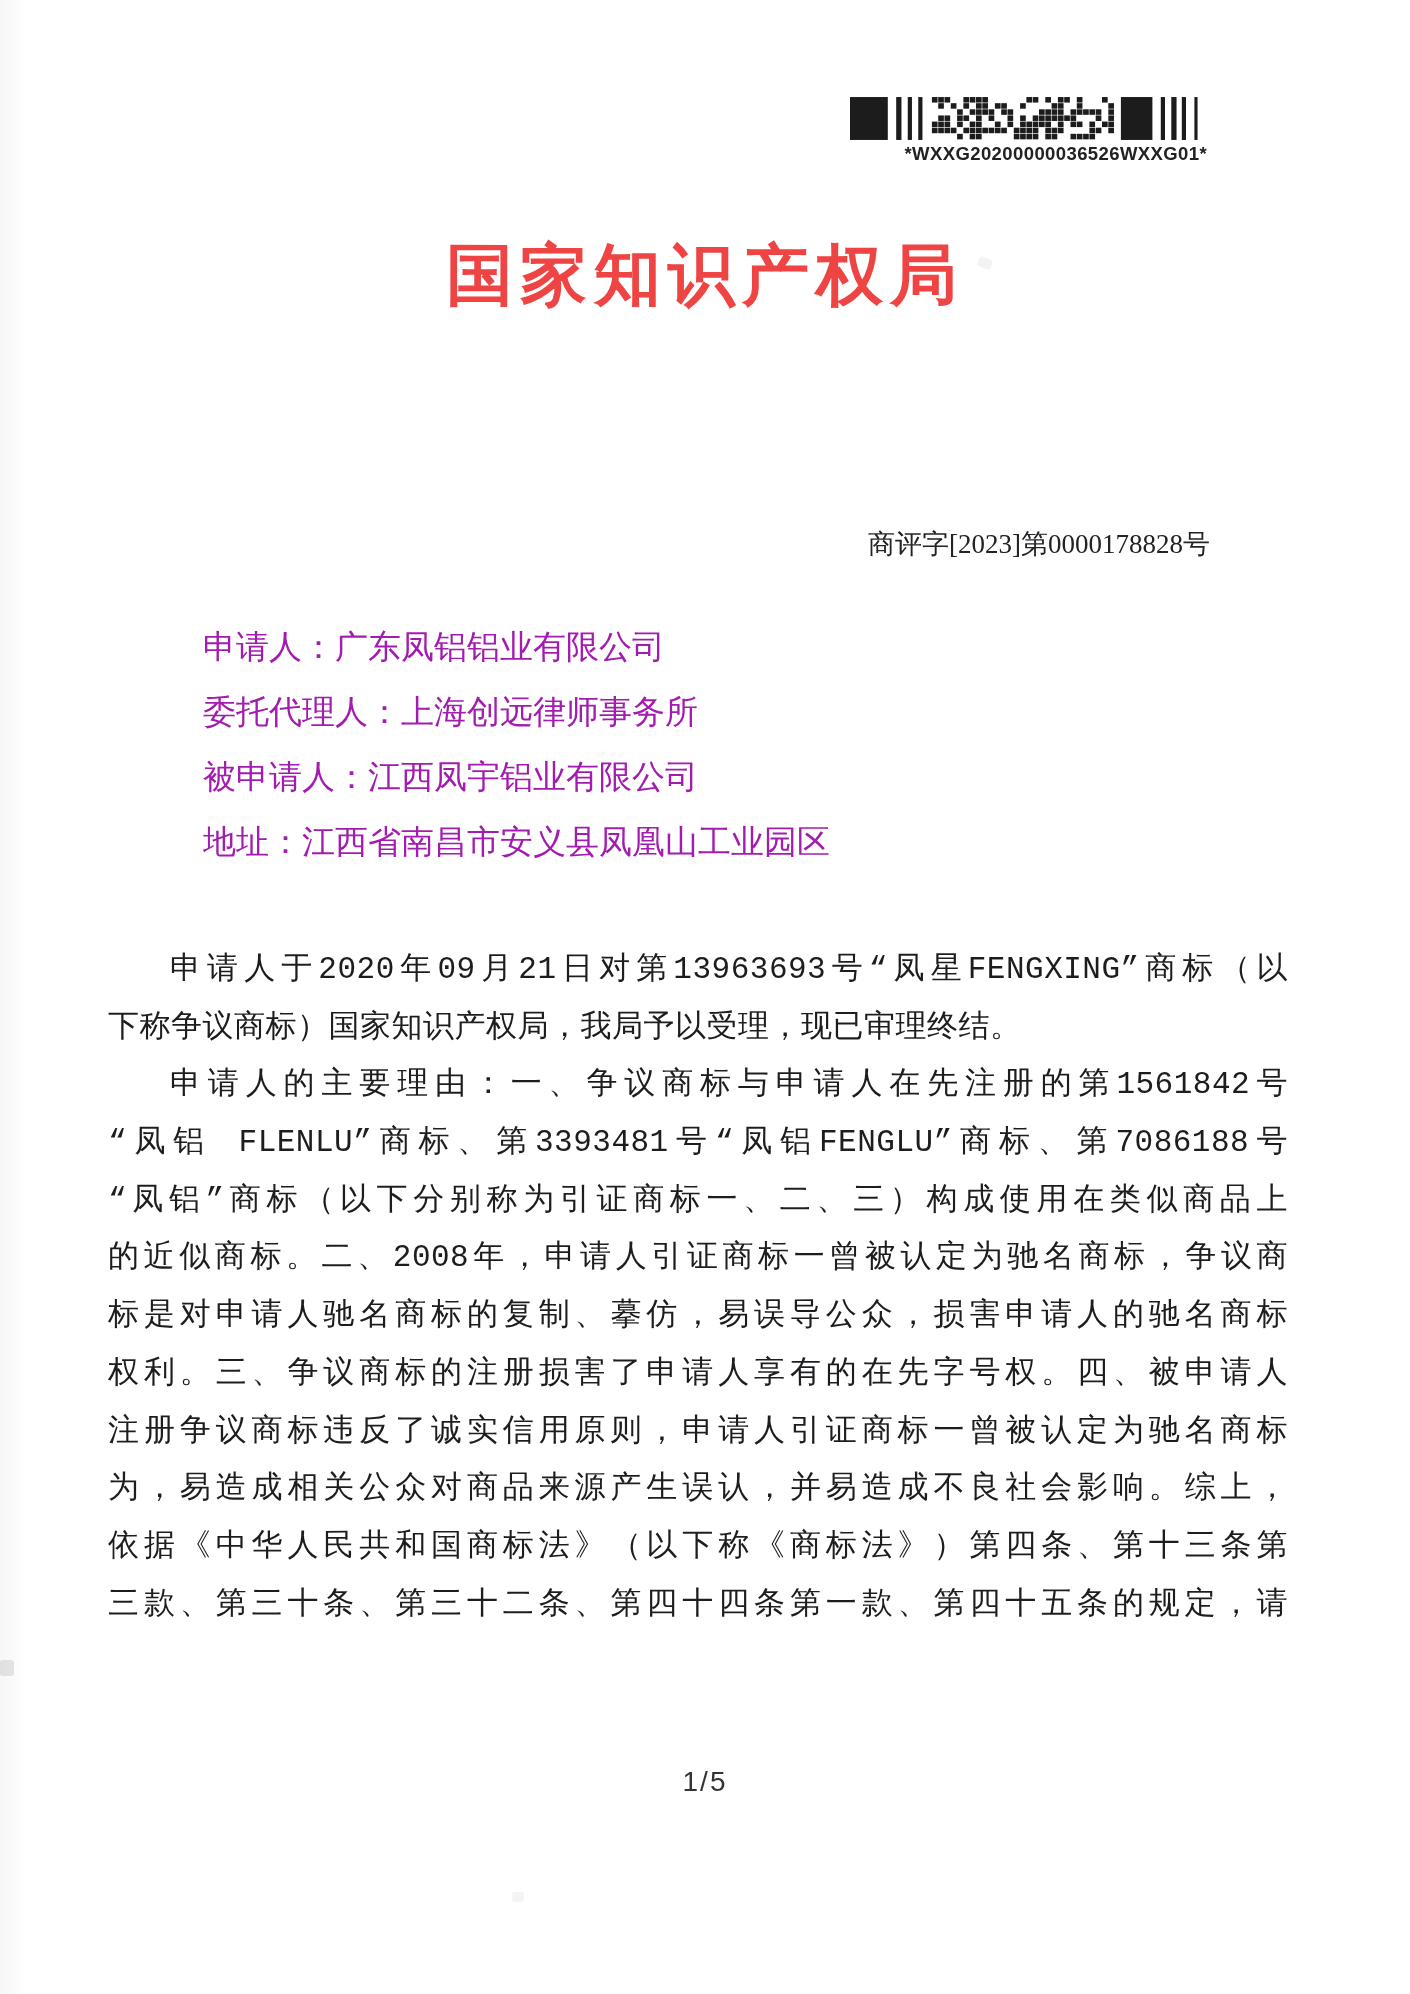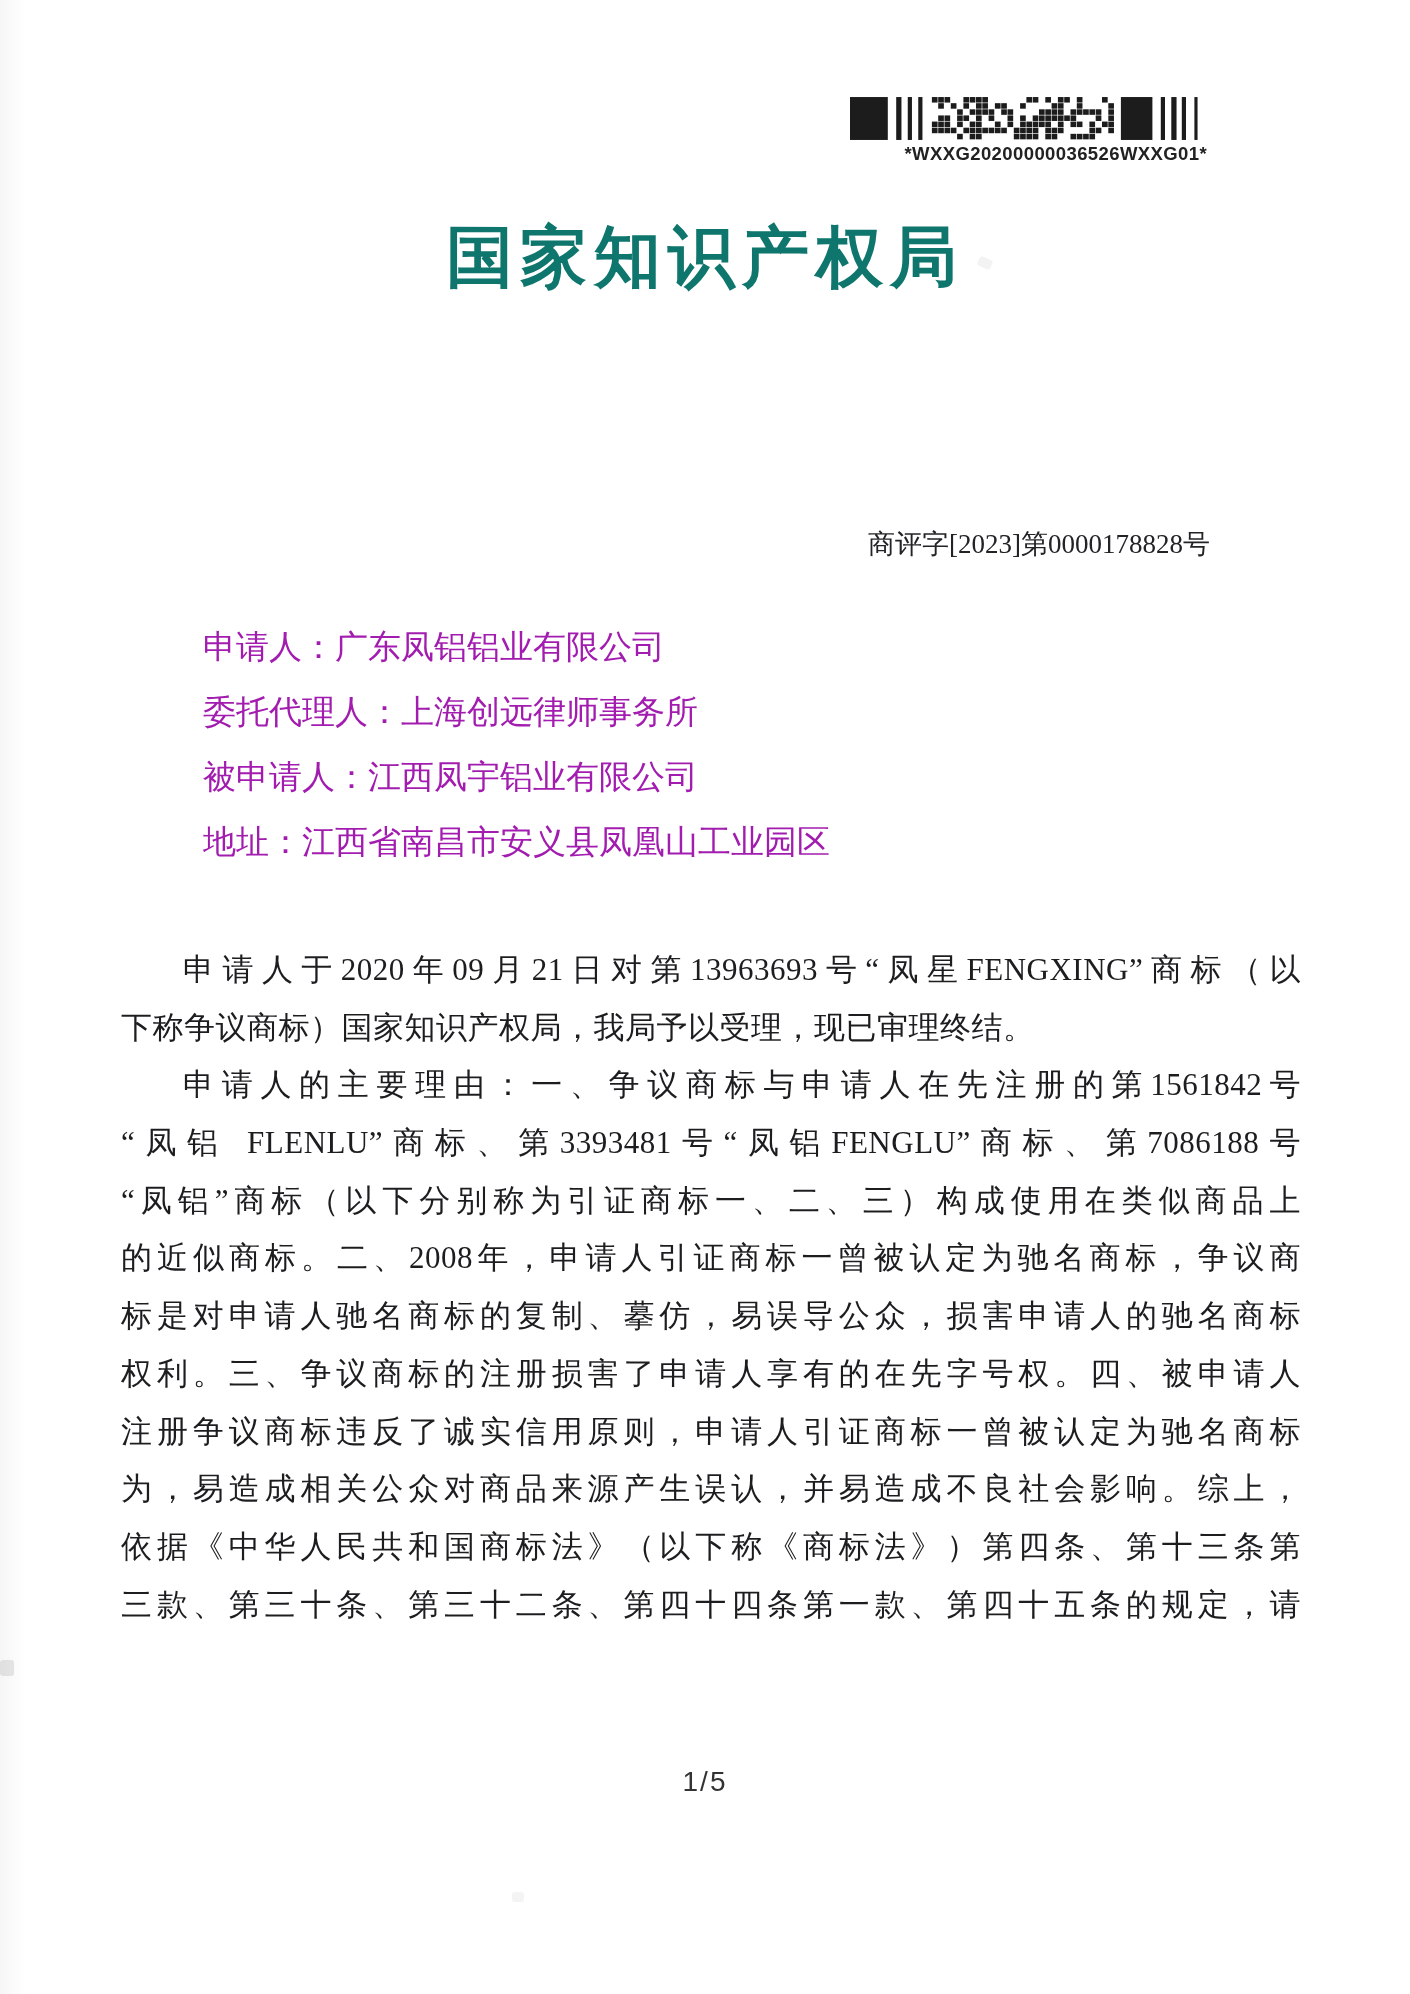--- a/index.html
+++ b/index.html
@@ -26,48 +26,48 @@
   }
   .barcode-svg{display:block;width:357px;height:47px;margin-left:auto;}
   .barcode-text{
     margin-top:1px;
     font-family:"Liberation Sans","DejaVu Sans",sans-serif;
     font-weight:bold;font-size:18.5px;letter-spacing:.4px;
     color:#222;white-space:nowrap;
   }
 
   .agency{
-    position:absolute;top:212px;left:0;width:1410px;margin:0;
+    position:absolute;top:230px;left:0;width:1410px;margin:0;
     text-align:center;
     font-family:"Liberation Sans","DejaVu Sans",sans-serif;
     font-weight:bold;
     font-size:67px;letter-spacing:7px;
-    color:#0f766e;
+    color:#ef4444;
   }
 
   .subtitle{
     position:absolute;top:400px;left:0;width:1384px;
     text-align:center;
     font-size:42px;font-weight:500;
     color:#232327;
     line-height:60px;
   }
   .docnum{
     position:absolute;top:526px;right:200px;
     font-size:27px;color:#232327;white-space:nowrap;
   }
 
   .parties{
     position:absolute;top:615px;left:203px;
     font-size:33px;line-height:65px;color:#a21caf;white-space:nowrap;
   }
 
   .bodytext{
-    position:absolute;top:941px;left:121px;width:1180px;
-    font-size:31px;line-height:57.7px;color:#1d1d20;
+    position:absolute;top:941px;left:108px;width:1180px;
+    font-size:31px;line-height:57.7px;color:#1d1d20;font-family:Liberation Mono, monospace;
   }
   .bline{
     text-align:justify;text-align-last:justify;
     letter-spacing:.5px;
     height:57.7px;overflow:hidden;white-space:nowrap;
   }
   .bline.indent{text-indent:2em;}
   .bline.paraend{text-align-last:left;}
 
   .footer{

